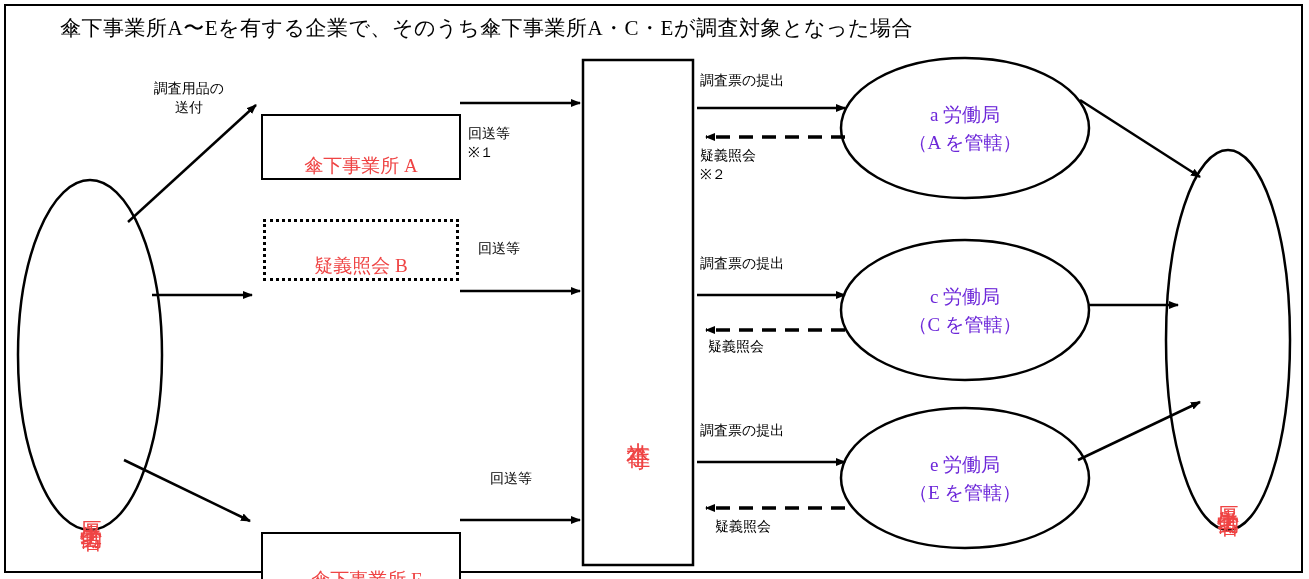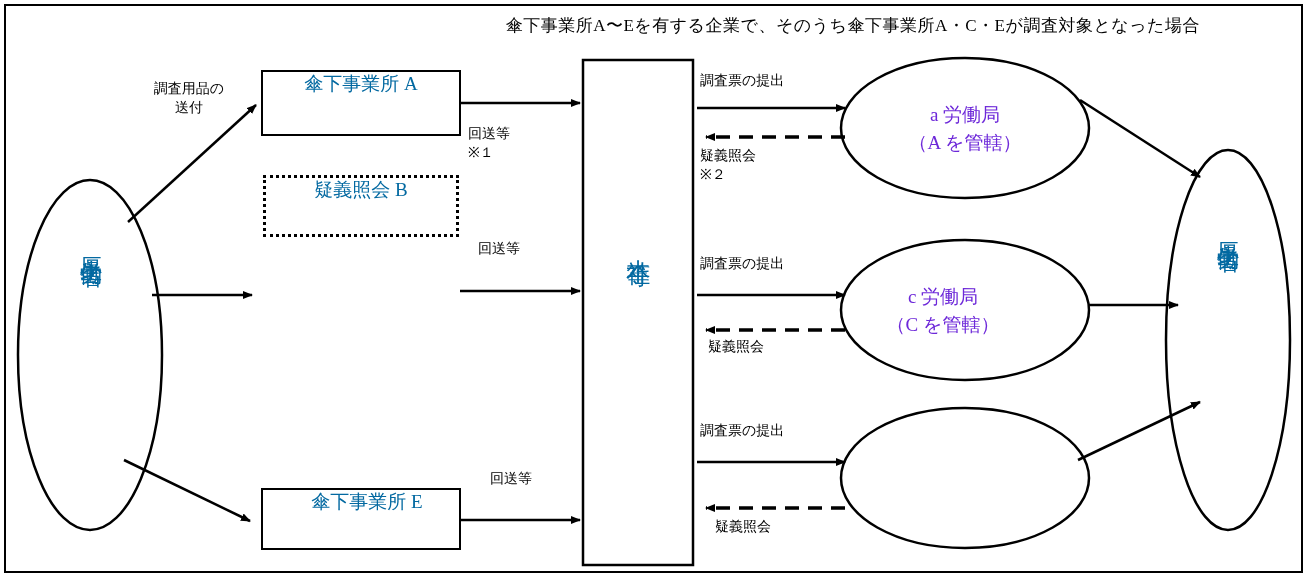--- a/index.html
+++ b/index.html
@@ -31,41 +31,42 @@
     left: 0;
     top: 0;
     width: 1309px;
     height: 579px;
     pointer-events: none;
   }
   .node {
     position: absolute;
     box-sizing: border-box;
     display: flex;
-    align-items: flex-start;
+    align-items: flex-end;
     justify-content: center;
     text-align: center;
     line-height: 1.25;
-    color: #0369a1;
+    color: #ef4444;
+    margin-top: 44px;
   }
   .box-solid {
     border: 2.5px solid #000000;
     background: #ffffff;
   }
   .box-dotted {
     border: 3px dotted #000000;
     background: #ffffff;
   }
   .title {
     position: absolute;
     left: 60px;
     top: 14px;
     width: 1140px;
-    text-align: right;
-    font-size: 17px;
+    text-align: left;
+    font-size: 21px;
     letter-spacing: 0.5px;
     color: #000000;
   }
   .label {
     position: absolute;
     color: #000000;
     font-size: 14px;
     line-height: 1.35;
     text-align: center;
     white-space: pre-line;
@@ -156,24 +157,28 @@
     <span>疑義照会 B</span>
   </div>
   <div class="node box-solid office-label" style="left:261px; top:488px; width:200px; height:62px;padding-left:12px;">
     <span>傘下事業所 E</span>
   </div>
 
   <div class="ellipse-label" style="left:865px; top:96px; width:200px; height:66px;">
     <span>a 労働局</span>
     <span>（A を管轄）</span>
   </div>
-  <div class="ellipse-label" style="left:843px; top:278px; width:200px; height:66px;">
+  <div class="ellipse-label" style="left:865px; top:278px; width:200px; height:66px;">
     <span>c 労働局</span>
     <span>（C を管轄）</span>
   </div>
+  <div class="ellipse-label" style="left:865px; top:446px; width:200px; height:66px;">
+    <span>e 労働局</span>
+    <span>（E を管轄）</span>
+  </div>
 
   <div class="label" style="left:99px; top:80px; width:180px;">調査用品の
 送付</div>
 
   <div class="label" style="left:468px; top:125px; width:120px; text-align:left;">回送等
 ※１</div>
 
   <div class="label" style="left:478px; top:240px; width:120px; text-align:left;">回送等</div>
 
   <div class="label" style="left:490px; top:470px; width:120px; text-align:left;">回送等</div>

